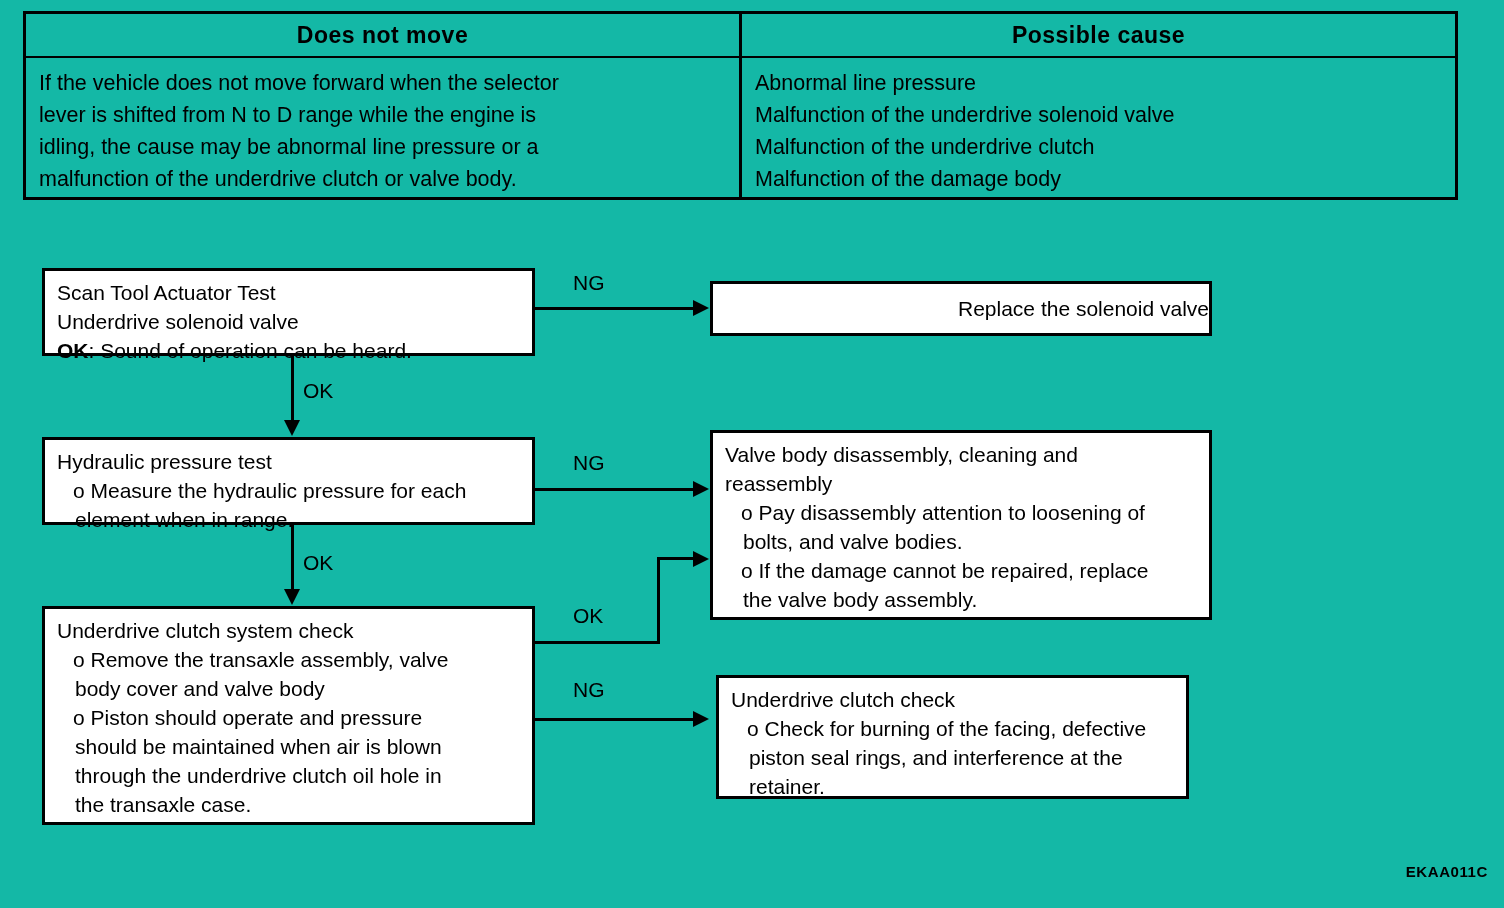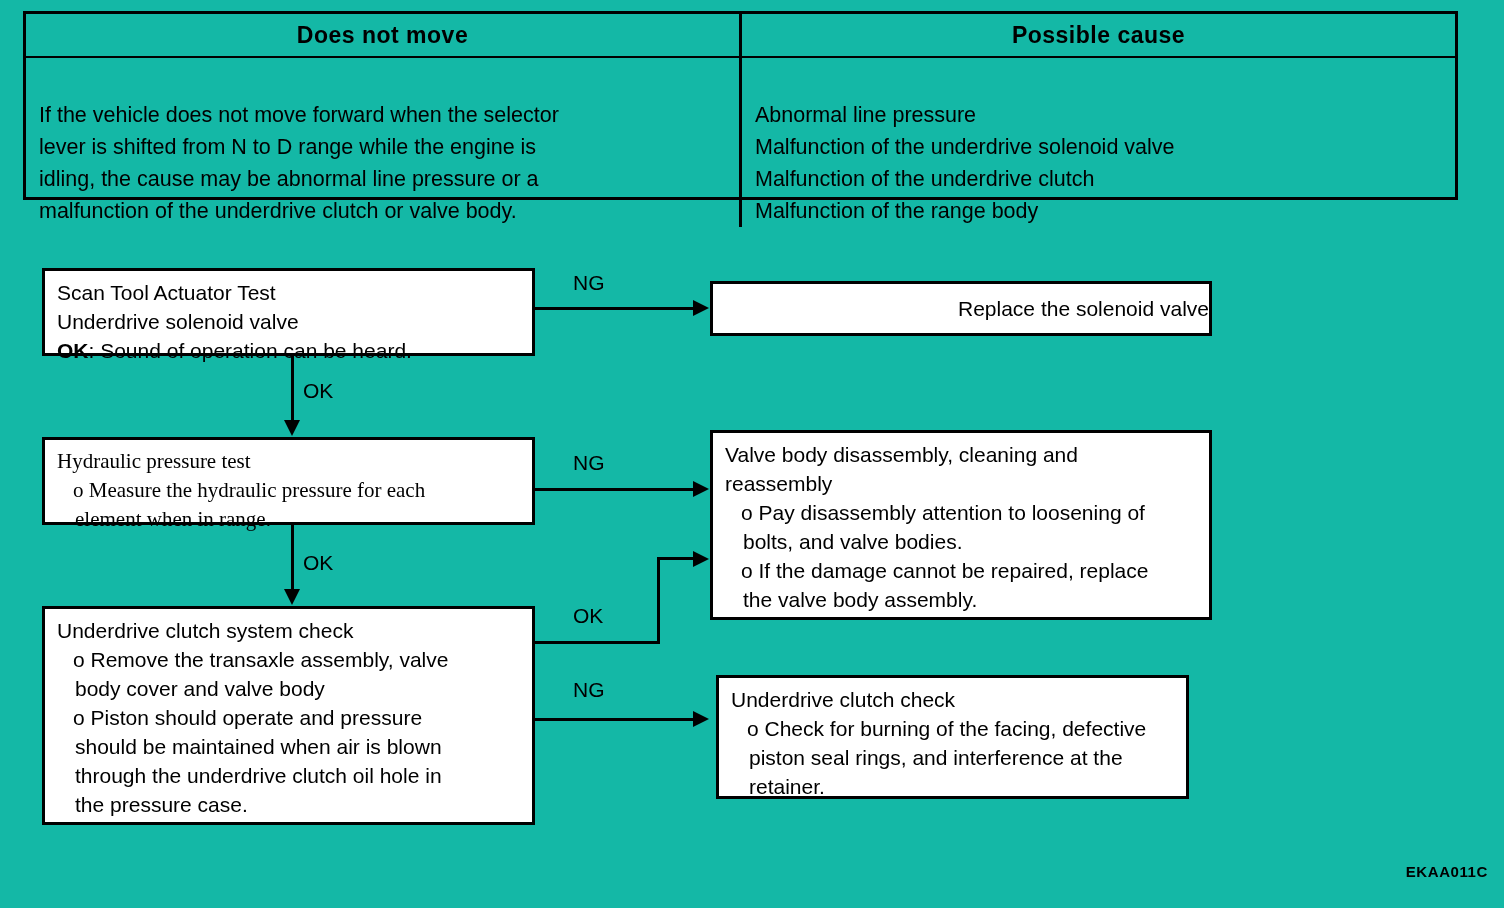--- a/index.html
+++ b/index.html
@@ -50,21 +50,20 @@
     justify-content: center;
     height: 100%;
     font-size: 23px;
     font-weight: bold;
     letter-spacing: 0.5px;
   }
   .sym-cell {
     padding: 9px 0 0 13px;
     font-size: 21.5px;
     line-height: 32px;
-    margin-top: 32px;
   }
   .sym-cell .ln { white-space: nowrap; }
 
   
   .fbox {
     position: absolute;
     border: 3px solid #000;
     box-sizing: border-box;
     background: #fff;
     font-size: 21px;
@@ -154,21 +153,21 @@
           <div class="ln">lever is shifted from N to D range while the engine is</div>
           <div class="ln">idling, the cause may be abnormal line pressure or a</div>
           <div class="ln">malfunction of the underdrive clutch or valve body.</div>
         </div>
       </div>
       <div class="sym-col-r">
         <div class="sym-cell">
           <div class="ln">Abnormal line pressure</div>
           <div class="ln">Malfunction of the underdrive solenoid valve</div>
           <div class="ln">Malfunction of the underdrive clutch</div>
-          <div class="ln">Malfunction of the range body</div>
+          <div class="ln">Malfunction of the damage body</div>
         </div>
       </div>
     </div>
   </div>
 
   <div class="fbox" style="left:42px; top:268px; width:493px; height:88px;">
     <div class="fbox-inner">
       <div class="ln">Scan Tool Actuator Test</div>
       <div class="ln">Underdrive solenoid valve</div>
       <div class="ln"><span class="b">OK</span><span>: Sound of operation can be heard.</span></div>
@@ -182,21 +181,21 @@
   <div class="fbox center" style="left:710px; top:281px; width:502px; height:55px;">
     <div class="fbox-inner">
       <div class="ln">Replace the solenoid valve</div>
     </div>
   </div>
 
   <div class="vline" style="left:291px; top:356px; height:66px;"></div>
   <div class="arrow-d" style="left:284px; top:420px;"></div>
   <div class="elabel" style="left:303px; top:380px;">OK</div>
 
-  <div class="fbox" style="left:42px; top:437px; width:493px; height:88px;font-family:Liberation Serif, serif;">
+  <div class="fbox" style="left:42px; top:437px; width:493px; height:88px;">
     <div class="fbox-inner">
       <div class="ln">Hydraulic pressure test</div>
       <div class="bul">o Measure the hydraulic pressure for each</div>
       <div class="cont">element when in range.</div>
     </div>
   </div>
 
   <div class="hline" style="left:535px; top:488px; width:160px;"></div>
   <div class="arrow-r" style="left:693px; top:481px;"></div>
   <div class="elabel" style="left:573px; top:452px;">NG</div>
@@ -217,21 +216,21 @@
   <div class="elabel" style="left:303px; top:552px;">OK</div>
 
   <div class="fbox" style="left:42px; top:606px; width:493px; height:219px;">
     <div class="fbox-inner">
       <div class="ln">Underdrive clutch system check</div>
       <div class="bul">o Remove the transaxle assembly, valve</div>
       <div class="cont">body cover and valve body</div>
       <div class="bul">o Piston should operate and pressure</div>
       <div class="cont">should be maintained when air is blown</div>
       <div class="cont">through the underdrive clutch oil hole in</div>
-      <div class="cont">the pressure case.</div>
+      <div class="cont">the transaxle case.</div>
     </div>
   </div>
 
   <div class="hline" style="left:535px; top:641px; width:125px;"></div>
   <div class="vline" style="left:657px; top:557px; height:87px;"></div>
   <div class="hline" style="left:657px; top:557px; width:38px;"></div>
   <div class="arrow-r" style="left:693px; top:551px;"></div>
   <div class="elabel" style="left:573px; top:605px;">OK</div>
 
   <div class="hline" style="left:535px; top:718px; width:160px;"></div>

